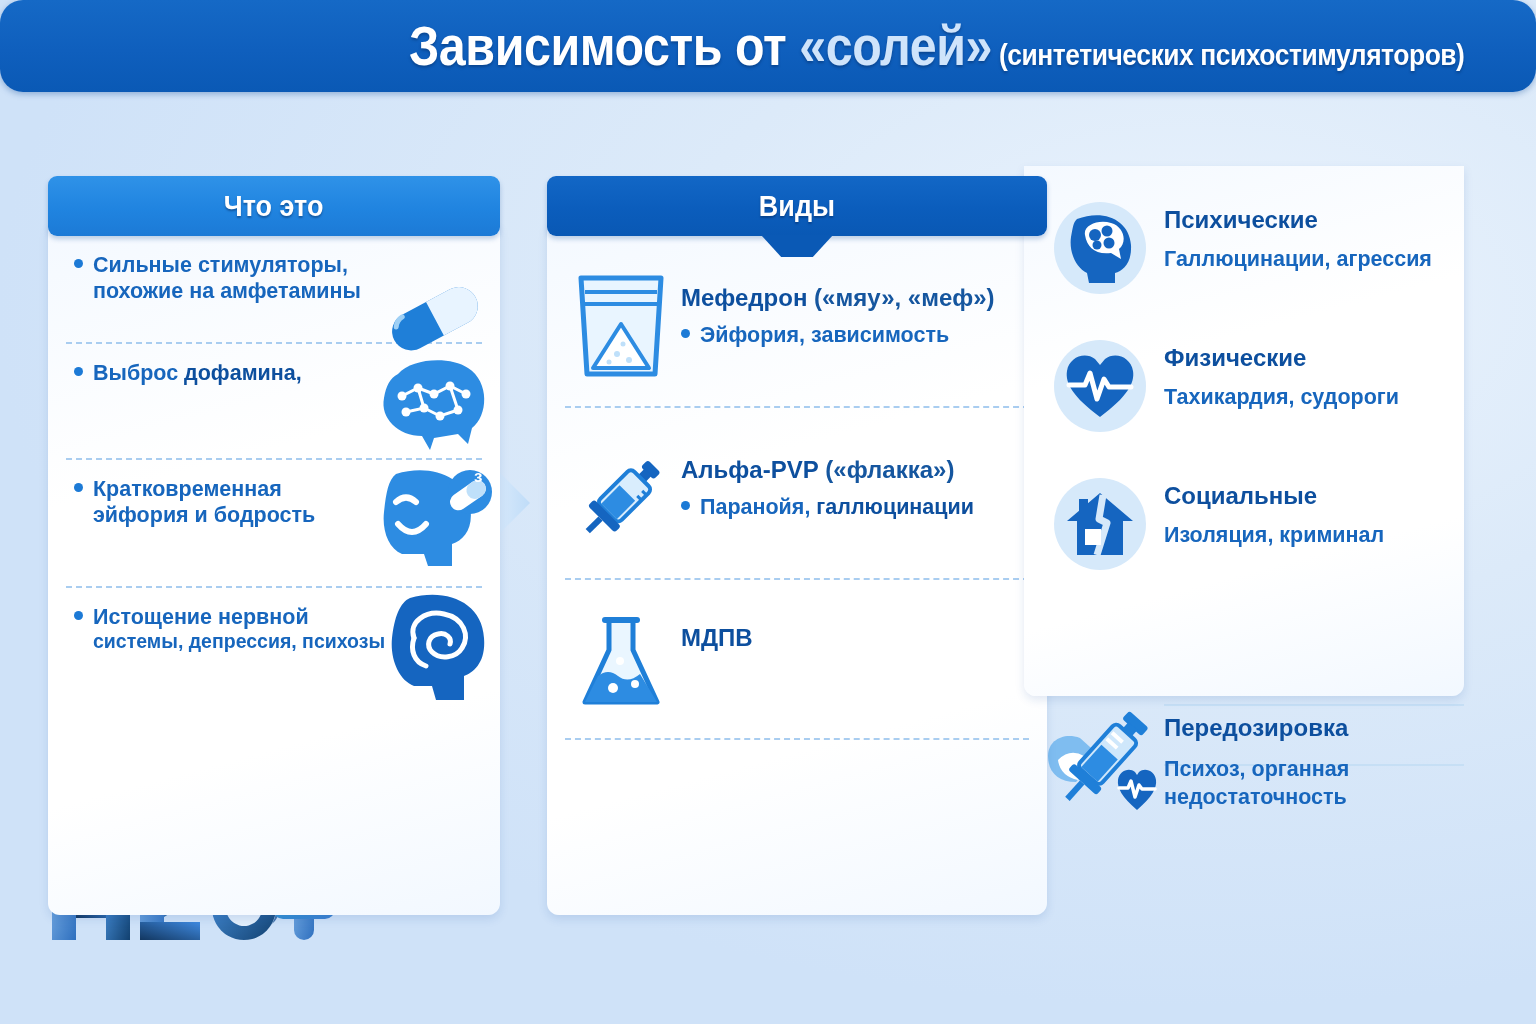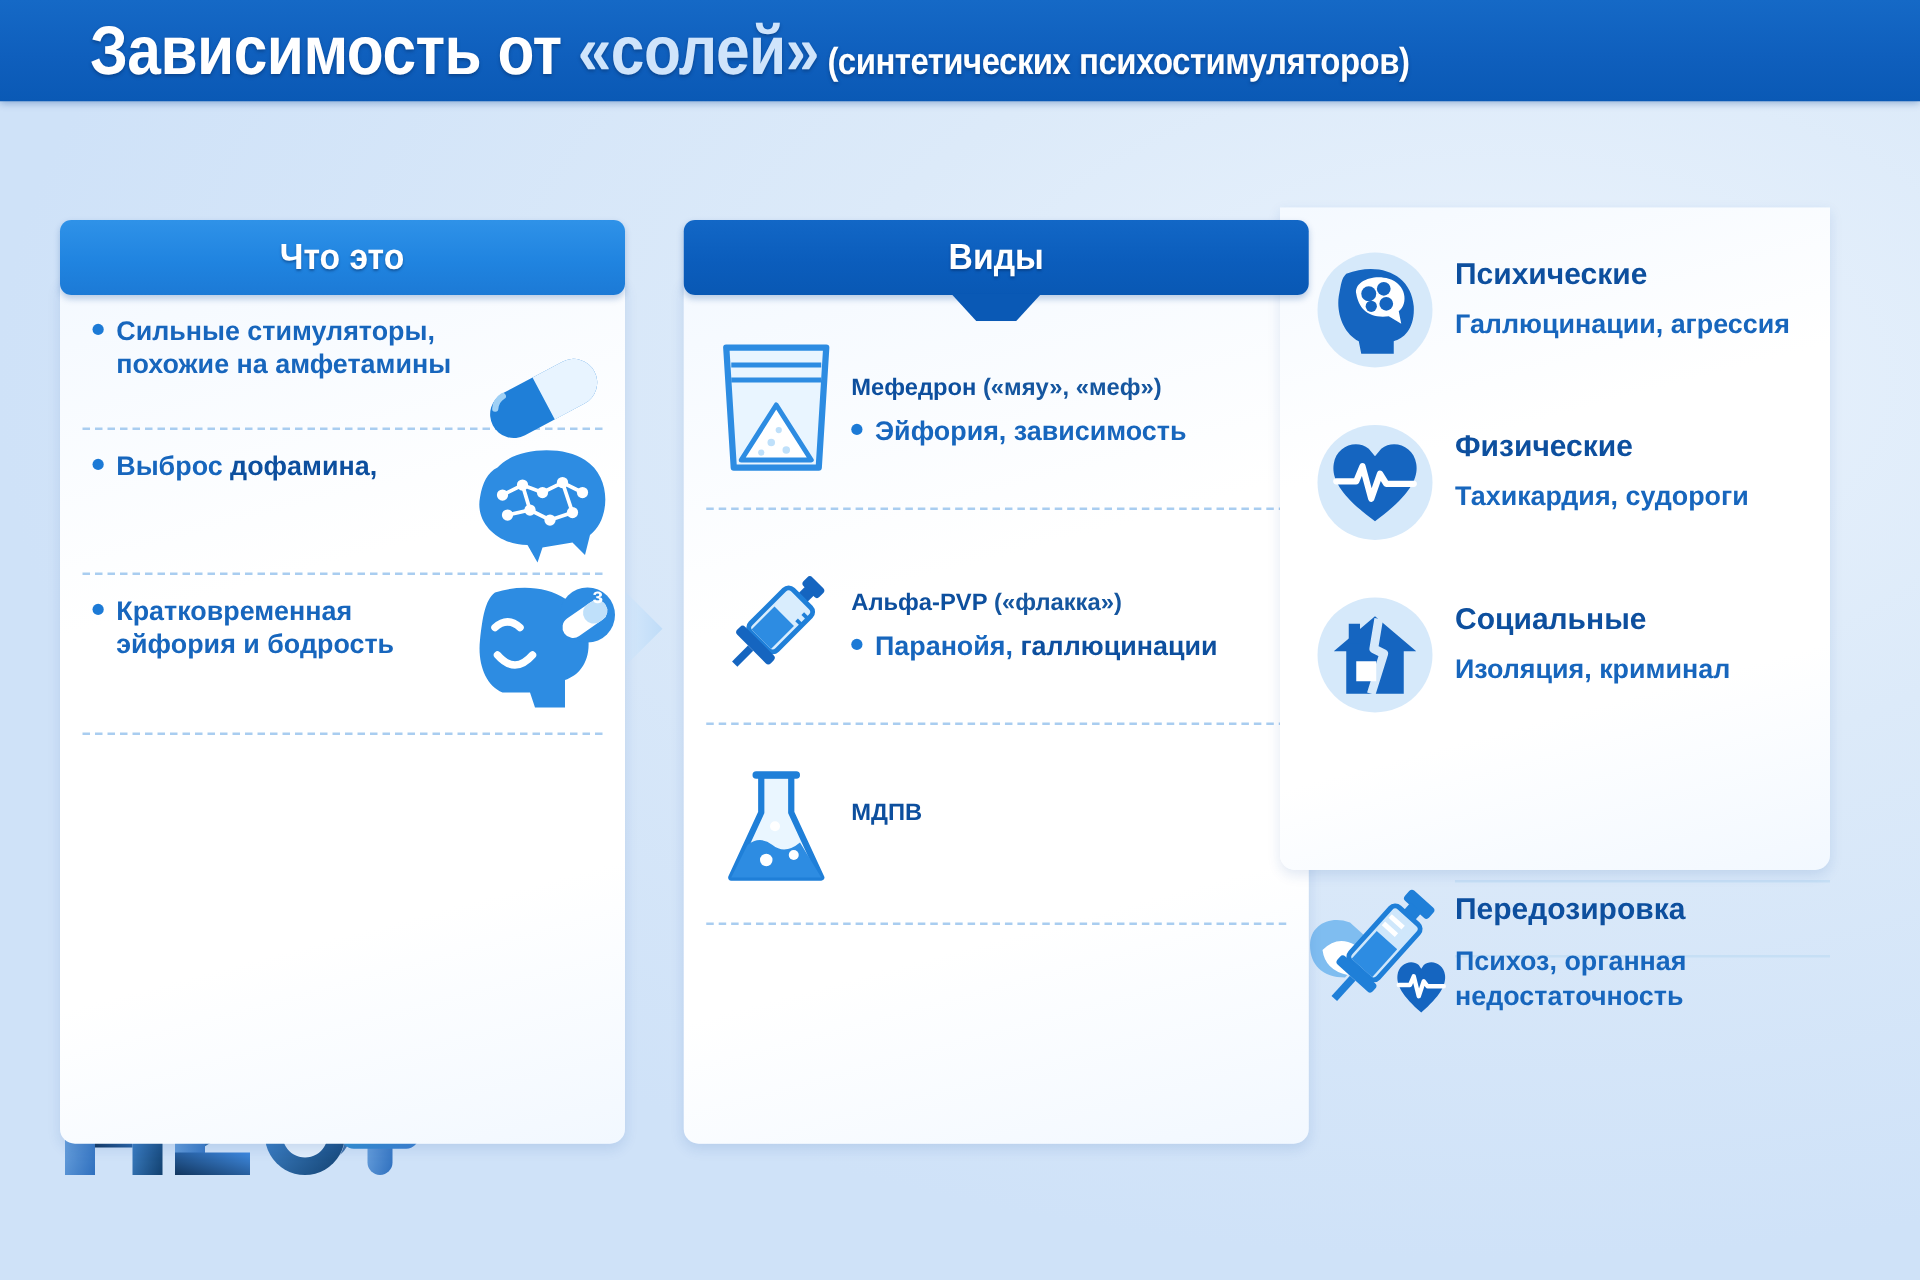--- a/index.html
+++ b/index.html
@@ -12,24 +12,25 @@
     position:relative;
   }
   #stage{
     position:absolute;inset:0;
     background:
       radial-gradient(ellipse 1200px 700px at 78% 30%, #eaf3fd 0%, #dceaf9 45%, #cfe2f8 100%);
   }
 
   
   .topbar{
-    position:absolute;left:0;top:0;width:1536px;height:81px;
+    position:absolute;left:0;top:0;width:1536px;height:92px;
     background:linear-gradient(180deg,#1569c6 0%,#0f5fbd 55%,#0a59b5 100%);
-    display:flex;align-items:center;justify-content:flex-start;
+    display:flex;align-items:center;justify-content:flex-end;
     box-shadow:0 2px 6px rgba(10,70,150,.35);
+    border-radius:23px;
   }
   .title{
     white-space:nowrap;
     font-weight:700;
     letter-spacing:-0.5px;
     transform:scaleX(.88);
     transform-origin:center;
     text-shadow:0 2px 3px rgba(4,40,90,.45);
     line-height:1;
   }
@@ -102,21 +103,21 @@
   .dash{
     height:0;border-top:2px dashed #a9cdf0;
     margin:10px 18px 0 18px;
   }
   .c1-ico{position:absolute;right:6px;z-index:1;}
 
   
   .c2-block{position:relative;padding:16px 18px 0 18px;display:flex;gap:4px;}
   .c2-ico{width:112px;flex:0 0 112px;display:flex;align-items:flex-start;justify-content:center;padding-top:4px;}
   .c2-txt{flex:1;padding-top:14px;}
-  .c2-title{font-size:19px;font-weight:700;color:#0d4f9e;line-height:1.2;margin-top:16px;}
+  .c2-title{font-size:24px;font-weight:700;color:#0d4f9e;line-height:1.2;}
   .c2-title .reg{font-weight:600;color:#15569f;}
   .c2-sub{font-size:21.5px;color:#1766bd;margin-top:10px;font-weight:600;}
   .c2-sub b{color:#0d4f9e;font-weight:700;}
   .c2-dash{height:0;border-top:2px dashed #a9cdf0;margin:14px 18px 0 18px;}
 
   
   .c3-row{position:relative;height:130px;}
   .c3-circle{
     position:absolute;left:30px;top:8px;width:92px;height:92px;border-radius:50%;
     background:#d6e9fa;display:flex;align-items:center;justify-content:center;
@@ -229,20 +230,33 @@
           </g>
           <text x="108" y="16" font-family="Liberation Sans" font-size="17" font-weight="700" fill="#ffffff">з</text>
         </svg>
         <div class="c1-text">
           <span class="c1-l1"><span class="bullet"></span><span>Кратковременная</span></span>
           <span class="c1-l2" style="padding-left:19px;">эйфория и бодрость</span>
         </div>
       </div>
       <div class="dash"></div>
 
+      <div class="c1-item small" style="min-height:120px;">
+        <svg class="c1-ico" style="top:4px;width:124px;height:116px;" viewBox="0 0 124 116">
+          <path d="M40 6 C76 -4 112 10 114 46 C116 70 104 80 94 84 L94 108 L66 108 L62 94 L44 94 C28 88 20 66 22 46 C24 26 30 10 40 6 Z" fill="#1565c0"></path>
+          <g stroke="#ffffff" stroke-width="5" fill="none" stroke-linecap="round" stroke-linejoin="round">
+            <path d="M44 46 C38 30 56 18 74 22 C94 26 100 44 92 56 C86 66 70 68 62 60 C56 54 58 44 68 42 C76 40 82 46 80 52"></path>
+            <path d="M44 46 C40 58 44 70 56 74"></path>
+          </g>
+        </svg>
+        <div class="c1-text small">
+          <span class="c1-l1"><span class="bullet"></span><span>Истощение нервной</span></span>
+          <span class="c1-l2" style="padding-left:19px;font-size:19.5px;">системы, депрессия, психозы</span>
+        </div>
+      </div>
 
     </div>
   </div>
 
   <div class="col" id="col2">
     <div class="col-head">
       <span>Виды</span>
       <div class="notch"></div>
     </div>
     <div class="col-body">

